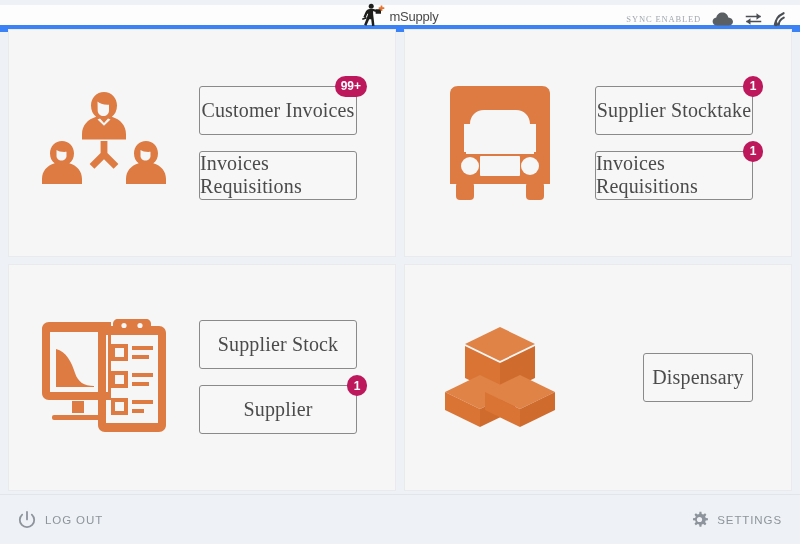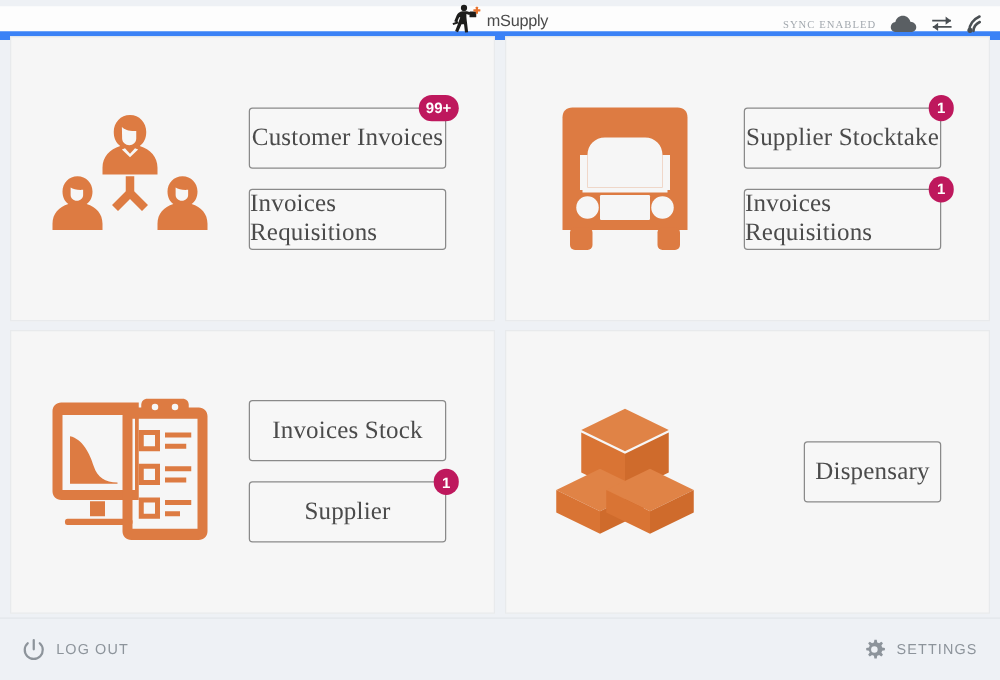--- a/index.html
+++ b/index.html
@@ -327,21 +327,21 @@
           <rect x="96" y="40" width="17" height="4"></rect>
           <rect x="96" y="58" width="21" height="4"></rect>
           <rect x="96" y="67" width="17" height="4"></rect>
           <rect x="96" y="85" width="21" height="4"></rect>
           <rect x="96" y="94" width="12" height="4"></rect>
         </g>
       </svg>
     </div>
     <div class="card-buttons">
       <div class="nav-btn">
-        <span class="nav-btn-label">Invoices Stock</span>
+        <span class="nav-btn-label">Supplier Stock</span>
 
       </div>
       <div class="nav-btn">
         <span class="nav-btn-label">Supplier</span>
         <span class="badge">1</span>
       </div>
     </div>
   </div>
 
   <div class="card">

